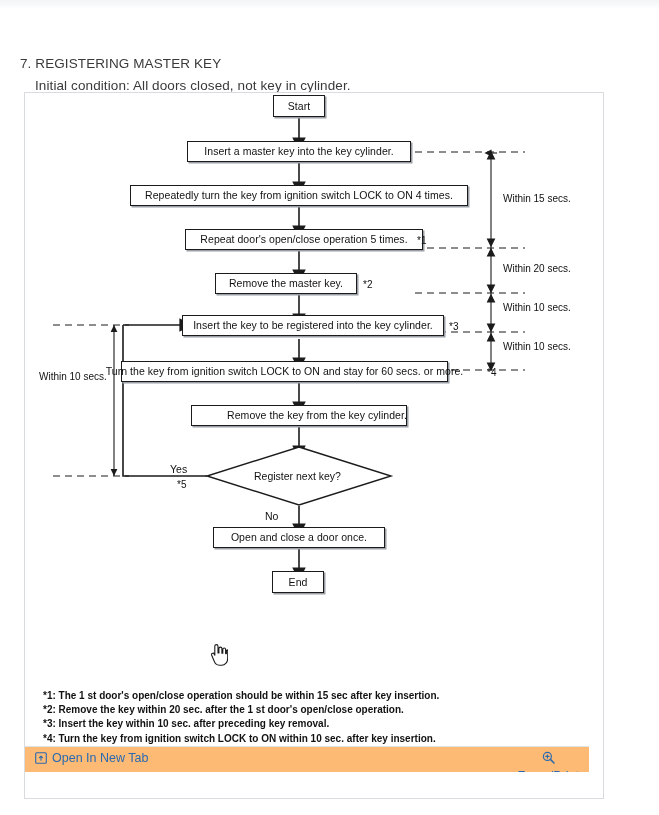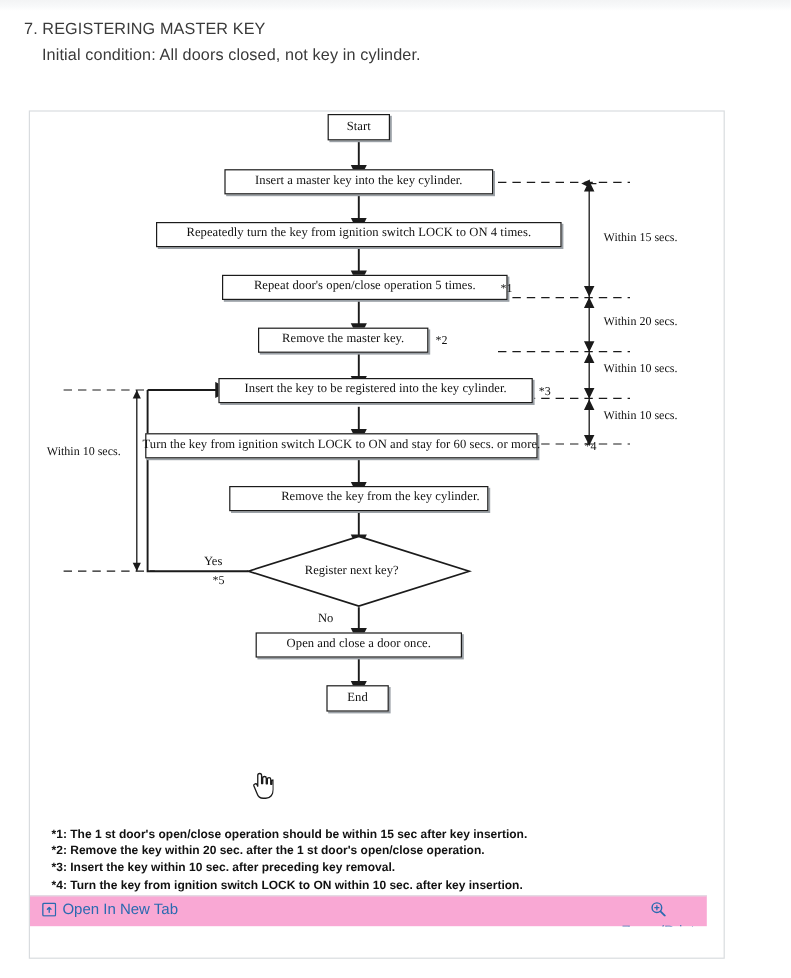--- a/index.html
+++ b/index.html
@@ -27,20 +27,21 @@
     position: absolute;
     left: 20px;
     top: 15px;
     width: 620px;
   }
   .heading-title {
     font-size: 13.5px;
     line-height: 18px;
     color: #3a3a3a;
     letter-spacing: 0.1px;
+    margin-top: 40px;
   }
   .heading-sub {
     font-size: 13.5px;
     line-height: 18px;
     color: #3a3a3a;
     margin-top: 4px;
     padding-left: 15px;
     letter-spacing: 0.1px;
   }
 
@@ -60,41 +61,41 @@
     width: 578px;
     height: 679px;
     overflow: hidden;
   }
   .figure-toolbar {
     position: absolute;
     left: 0;
     bottom: 0;
     width: 564px;
     height: 26px;
-    background: #f9a8d4;
+    background: #fdba74;
     border-top: 1px solid #dfe3e6;
     box-sizing: border-box;
   }
   .tb-link {
     position: absolute;
     font-size: 12.5px;
     color: #2a6ab0;
     display: flex;
     align-items: center;
     gap: 5px;
     cursor: pointer;
     white-space: nowrap;
     top: 4px;
   }
   .tb-link-left { left: 10px; }
   .tb-link-right { right: 10px; flex-direction: column; }
   .tb-ico { display: inline-flex; align-items: center; }
 
   
-  .fc { position: absolute; left: 0; top: 0; width: 578px; height: 679px; font-family: Liberation Serif, serif; }
+  .fc { position: absolute; left: 0; top: 0; width: 578px; height: 679px; }
 
   .node {
     position: absolute;
     border: 1px solid #1b1b1b;
     background: #ffffff;
     box-sizing: border-box;
     font-size: 10.5px;
     line-height: 1;
     color: #111111;
     display: flex;

